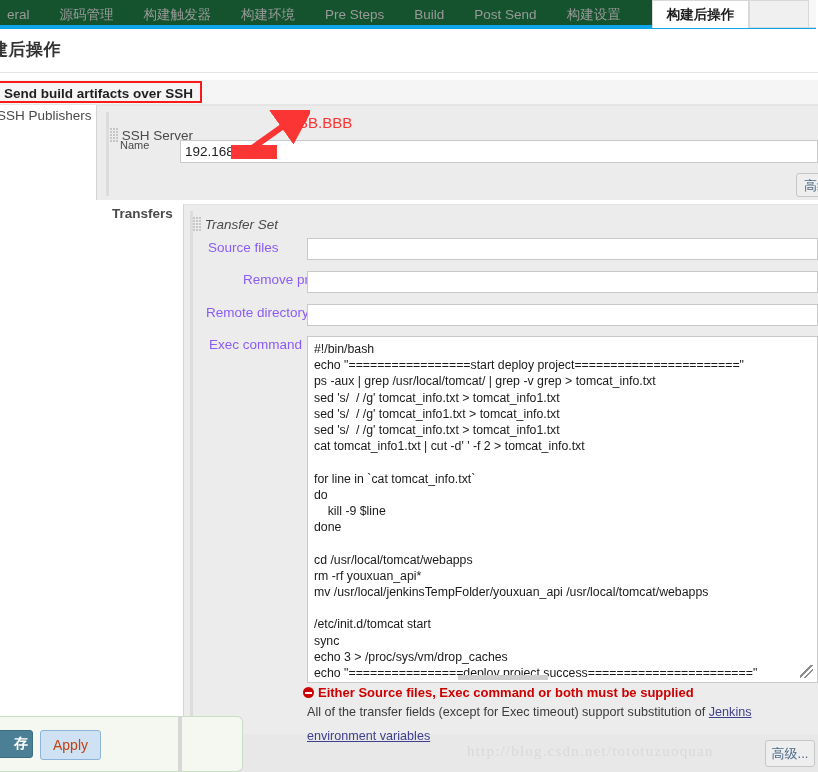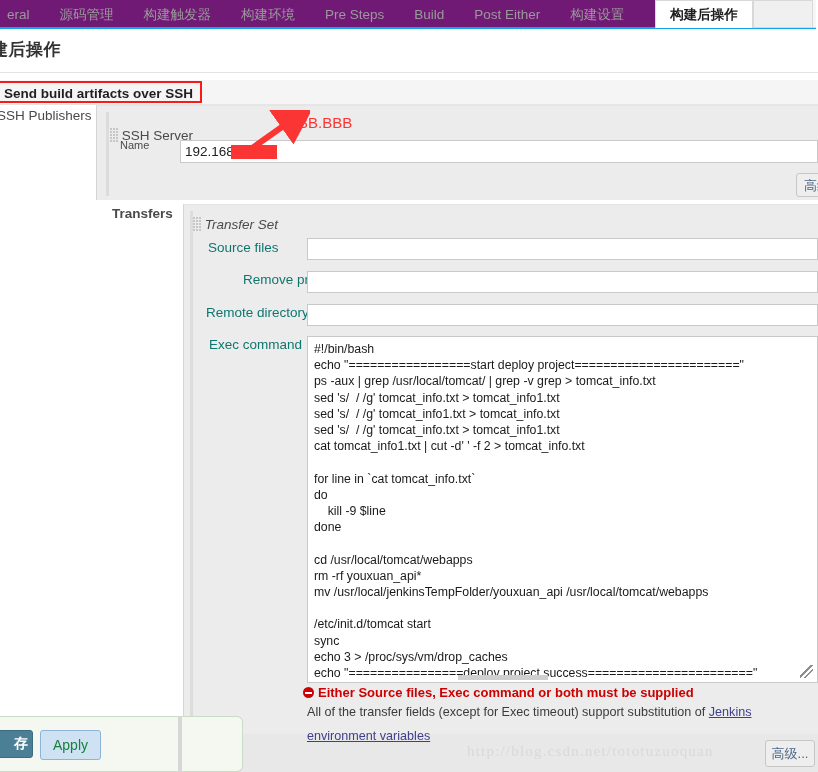--- a/index.html
+++ b/index.html
@@ -16,22 +16,22 @@
     color: #333333;
     position: relative;
   }
 
   
   .tabbar {
     position: absolute;
     left: 0; top: 0;
     width: 816px;
     height: 29px;
-    background: #701a75;
-    border-bottom: 2px solid #0ea5e9;
+    background: #14532d;
+    border-bottom: 4px solid #0ea5e9;
     box-sizing: border-box;
   }
   .tabs {
     display: flex;
     align-items: stretch;
     height: 28px;
     margin-left: -8px;
   }
   .tab {
     display: flex;
@@ -225,21 +225,21 @@
     width: 628px;
     height: 516px;
     background: #ececec;
     border-left: 3px solid #dcdcdc;
     box-sizing: border-box;
   }
 
   .field-label {
     position: absolute;
     font-size: 13.5px;
-    color: #0f766e;
+    color: #8b5cf6;
     white-space: nowrap;
   }
   .lbl-source    { left: 208px; top: 240px; }
   .lbl-remprefix { left: 207px; top: 272px; margin-left: 36px; }
   .lbl-remdir    { left: 206px; top: 305px; }
   .lbl-exec      { left: 209px; top: 337px; }
 
   .text-input {
     position: absolute;
     left: 307px;
@@ -371,21 +371,21 @@
     padding-right: 4px;
     box-sizing: border-box;
   }
   .btn-apply {
     position: absolute;
     left: 40px; top: 730px;
     width: 61px; height: 30px;
     background: #cfe2f3;
     border: 1px solid #8cb4d8;
     border-radius: 3px;
-    color: #15803d;
+    color: #c2410c;
     font-size: 14px;
     font-family: "Liberation Sans", sans-serif;
     cursor: pointer;
   }
   .btn-adv-bottom {
     position: absolute;
     left: 765px; top: 740px;
     width: 50px; height: 27px;
     background: #eeeeee;
     border: 1px solid #c6c6c6;
@@ -457,21 +457,21 @@
     <div class="tab">
         <span>构建环境</span>
       </div>
     <div class="tab">
         <span>Pre Steps</span>
       </div>
     <div class="tab">
         <span>Build</span>
       </div>
     <div class="tab">
-        <span>Post Either</span>
+        <span>Post Send</span>
       </div>
     <div class="tab">
         <span>构建设置</span>
       </div>
     <div class="tab active">
         <span>构建后操作</span>
       </div>
     <div class="tab-endcap"></div>
     <div class="tab-filler"></div>
   </div>

